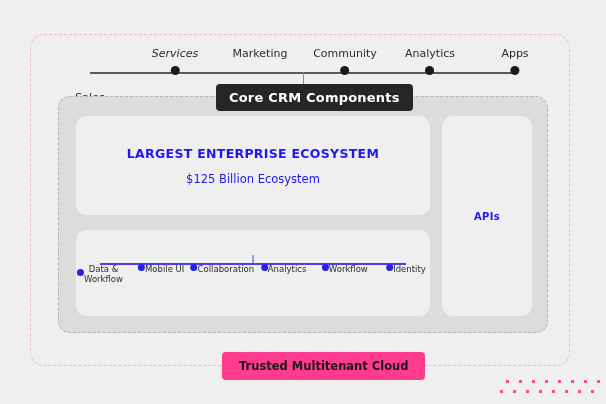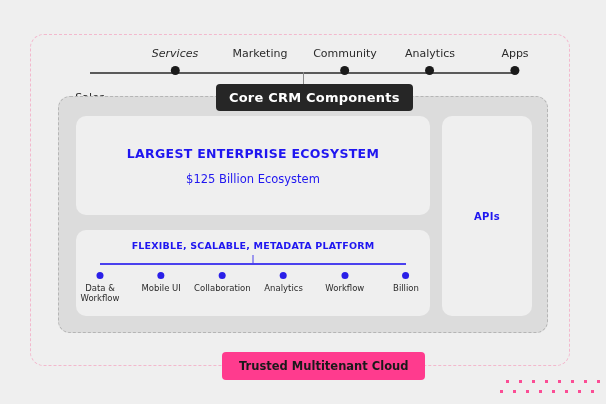--- a/index.html
+++ b/index.html
@@ -169,24 +169,23 @@
   #platform-timeline .tick {
     position: absolute;
     top: -5px;
     width: 1px;
     height: 10px;
     background: #4a40ee;
     transform: translateX(-50%);
   }
   #platform-timeline .node {
     position: absolute;
-    top: 12px;
+    top: 0;
     transform: translateX(-50%);
     display: flex;
-    flex-direction: column;
     align-items: center;
   }
   #platform-timeline .node .dot {
     width: 7px;
     height: 7px;
     border-radius: 50%;
     background: #2a1fe8;
     margin-top: 0px;
   }
   #platform-timeline .node .label {
@@ -294,21 +293,20 @@
 <div id="core-crm-badge">Core CRM Components</div>
 
 <div id="core-panel">
 
   <div class="inner-card" id="ecosystem-card">
     <div id="ecosystem-title">LARGEST ENTERPRISE ECOSYSTEM</div>
     <div id="ecosystem-subtitle">$125 Billion Ecosystem</div>
   </div>
 
   <div class="inner-card" id="platform-card">
-    <div id="platform-title">FLEXIBLE, SCALABLE, METADATA PLATFORM</div>
     <div id="platform-timeline">
       <div class="rail"></div>
       <div class="tick" style="left: 50%;"></div>
       <div id="platform-timeline-nodes">
           <div class="node" style="left: 0%;">
             <div class="dot"></div>
             <div class="label">Data &amp;<div>Workflow</div></div>
           </div>
           <div class="node" style="left: 20%;">
             <div class="dot"></div>
@@ -321,21 +319,21 @@
           <div class="node" style="left: 60%;">
             <div class="dot"></div>
             <div class="label">Analytics</div>
           </div>
           <div class="node" style="left: 80%; justify-content: space-between;">
             <div class="dot"></div>
             <div class="label">Workflow</div>
           </div>
           <div class="node" style="left: 100%;">
             <div class="dot"></div>
-            <div class="label">Billion</div>
+            <div class="label">Identity</div>
           </div>
         </div>
     </div>
   </div>
 
   <div class="inner-card" id="apis-card">
     <div id="apis-label">APIs</div>
   </div>
 
 </div>

